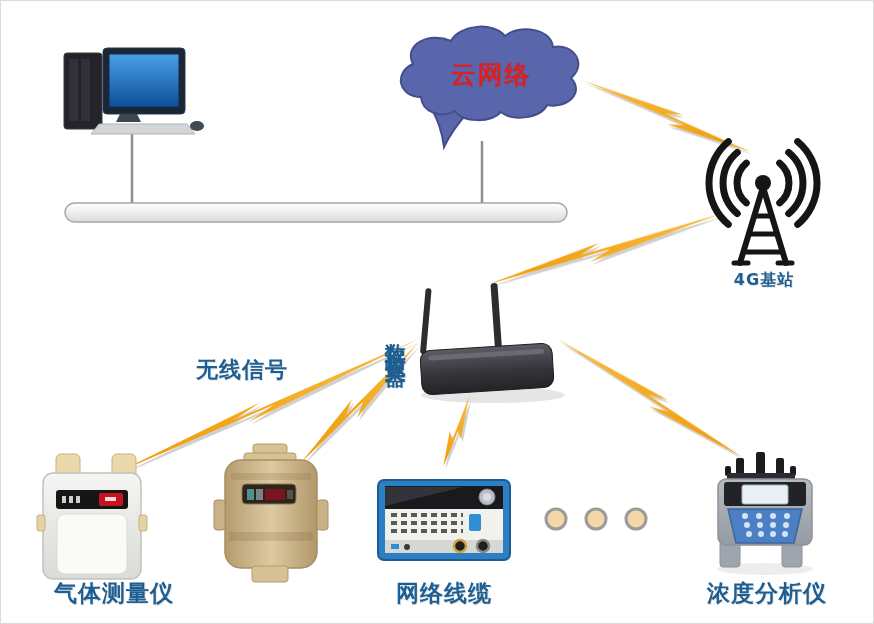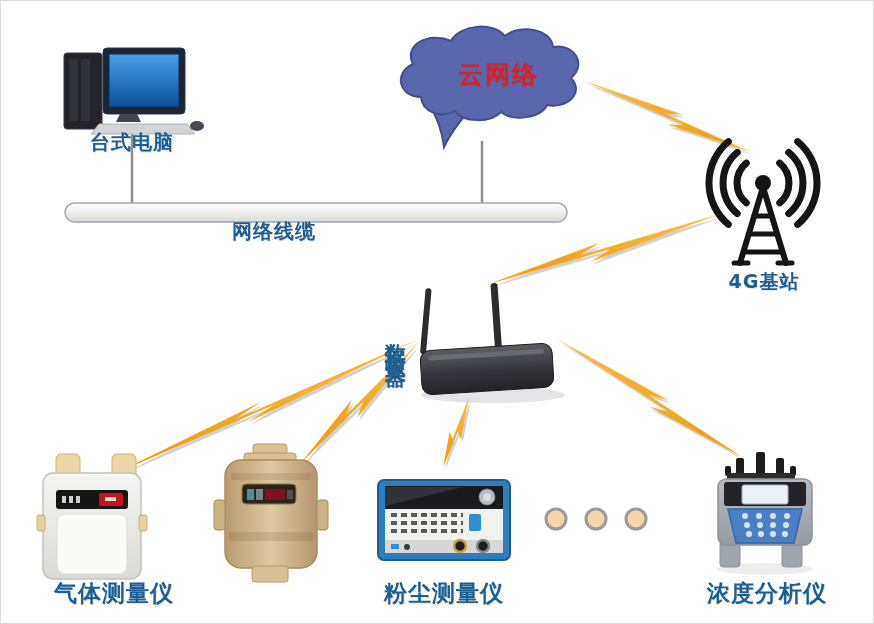--- a/index.html
+++ b/index.html
@@ -11,31 +11,30 @@
   #gfx{position:absolute;left:0;top:0;width:874px;height:624px;}
   .bolt-layer{filter:drop-shadow(2px 3px 0.5px rgba(140,140,140,0.40));}
   .lbl{
     position:absolute;font-weight:bold;color:var(--label-text,#1e5f93);
     text-align:center;line-height:1.15;letter-spacing:1px;
     text-shadow:1px 1px 0 rgba(160,160,160,0.25);
     user-select:none;white-space:nowrap;
   }
   .lbl-desktop{left:81px;top:130px;width:100px;font-size:20px;}
   .lbl-cable{left:223px;top:219px;width:100px;font-size:20px;}
-  .lbl-station{left:713px;top:270px;width:100px;font-size:19px;}
+  .lbl-station{left:713px;top:270px;width:100px;font-size:16px;}
   .lbl-wireless{left:180px;top:356px;width:122px;font-size:22px;}
   .lbl-collector{
     left:382px;top:269px;height:142px;font-size:21px;
     writing-mode:vertical-rl;text-orientation:upright;letter-spacing:6px;
   }
   .lbl-cloud{
     left:442px;top:60px;width:96px;font-size:25px;letter-spacing:2px;
     color:var(--cloud-label-text,#dd1f1f);
     text-shadow:1px 1px 0 rgba(90,90,140,0.35);
-    text-align:right;
   }
   .lbl-device{top:579px;width:160px;font-size:23px;}
   .lbl-gas{left:33px;}
   .lbl-dust{left:192px;}
   .lbl-water{left:363px;}
   .lbl-analyzer{left:686px;text-align:center;}
 </style>
 </head>
 <body>
 
@@ -222,21 +221,20 @@
           <circle cx="772" cy="524" r="3"></circle>
           <circle cx="785" cy="524" r="3"></circle>
         <circle cx="748" cy="533" r="3"></circle>
           <circle cx="760" cy="533" r="3"></circle>
           <circle cx="772" cy="533" r="3"></circle>
           <circle cx="784" cy="533" r="3"></circle>
       </g>
     </g>
   </svg>
 
-  <div class="lbl lbl-desktop">台式电脑</div>
   <div class="lbl lbl-cloud">云网络</div>
-  <div class="lbl lbl-cable">网络线缆</div>
   <div class="lbl lbl-station">4G基站</div>
   <div class="lbl lbl-collector">数据收集器</div>
+  <div class="lbl lbl-wireless">无线信号</div>
   <div class="lbl lbl-device lbl-gas">气体测量仪</div>
-  <div class="lbl lbl-device lbl-water">粉尘测量仪</div>
+  <div class="lbl lbl-device lbl-water">网络线缆</div>
   <div class="lbl lbl-device lbl-analyzer">浓度分析仪</div>
 </div>
 
 </body></html>

